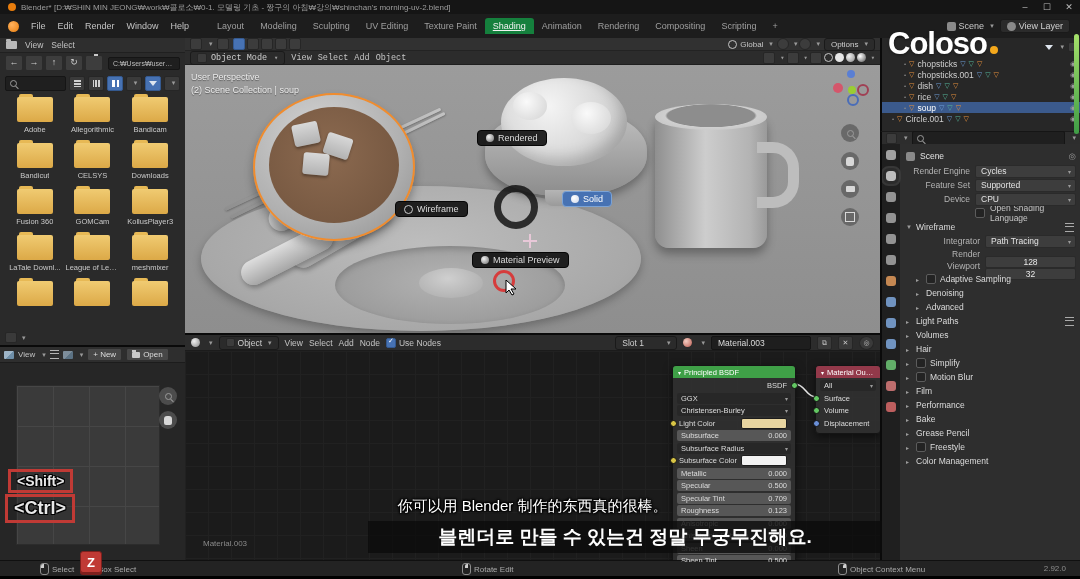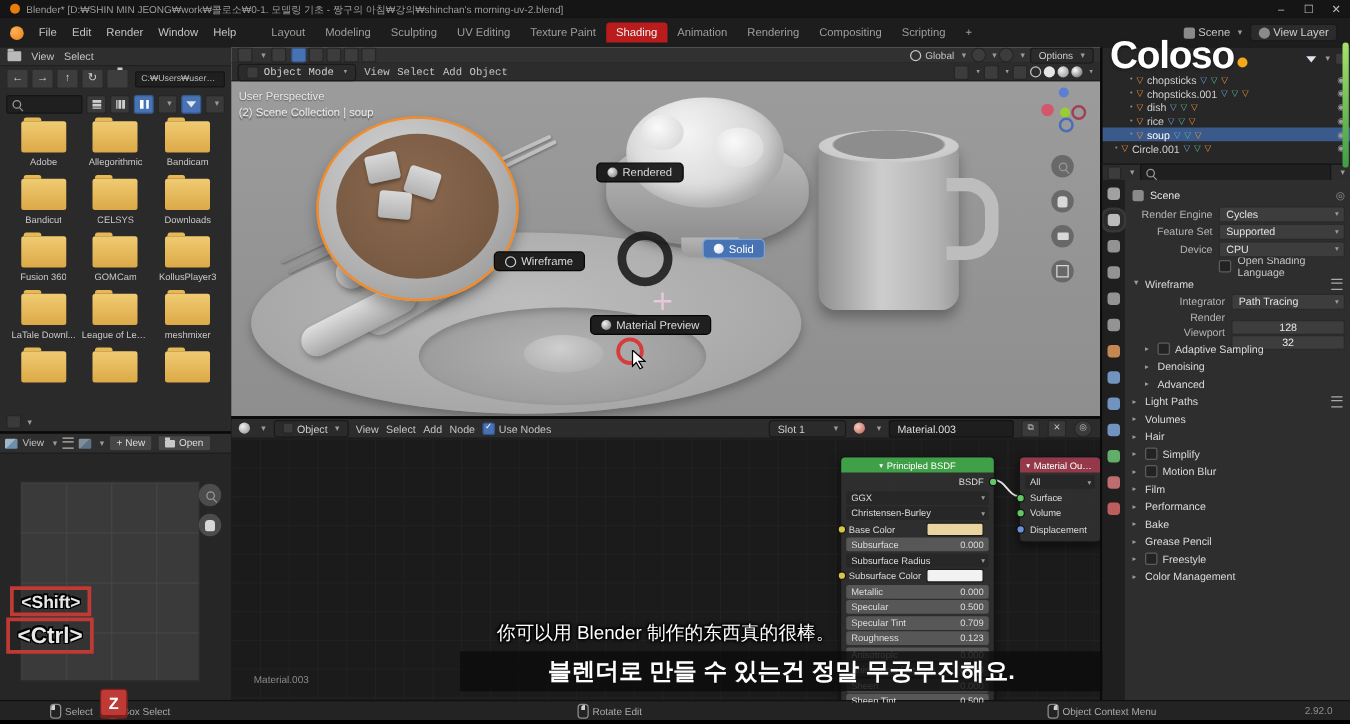--- a/index.html
+++ b/index.html
@@ -18,21 +18,21 @@
   .title-text{font-size:8px;color:#9d9d9d;}
   .winbtns{margin-left:auto;display:flex;}
   .winbtn{width:22px;height:14px;text-align:center;color:#bbb;font-size:9px;line-height:14px;}
 
   
   .topbar{left:0;top:14px;width:1080px;height:24px;background:#1d1d1d;border-bottom:1px solid #0e0e0e;display:flex;align-items:center;}
   .app-icon{width:11px;height:11px;border-radius:50%;background:radial-gradient(circle at 35% 35%,#ffb25e,#e87d0d);margin:0 6px 0 8px;flex:0 0 auto;}
   .menu-item{padding:0 6px;color:#c3c3c3;font-size:9px;}
   .tabs{display:flex;margin-left:14px;}
   .wtab{padding:3px 8px;color:#9f9f9f;font-size:9px;border-radius:3px 3px 0 0;}
-  .wtab.active{background:#b91c1c;color:#f2f2f2;}
+  .wtab.active{background:#15803d;color:#f2f2f2;text-decoration:underline;}
   .topbar-right{margin-left:auto;display:flex;align-items:center;gap:6px;margin-right:10px;}
   .mini-ic{width:9px;height:9px;background:#8a8a8a;border-radius:2px;display:inline-block;}
 
   
   .filebrowser{left:0;top:38px;width:185px;height:307px;background:#2a2a2a;border-right:2px solid #0a0a0a;overflow:hidden;}
   .fb-header{height:14px;background:#2e2e2e;border-bottom:1px solid #202020;display:flex;align-items:center;gap:8px;padding-left:6px;font-size:8.5px;color:#c3c3c3;}
   .fb-folder-ic{width:11px;height:8px;background:#b9b9b9;border-radius:1px;position:relative;}
   .fb-folder-ic::before{content:"";position:absolute;top:-2px;left:0;width:5px;height:2px;background:#b9b9b9;border-radius:1px 1px 0 0;}
   .fb-toolbar{height:20px;display:flex;align-items:center;gap:2px;padding:0 5px;}
   .navbtn{background:#3d3d3d;border:1px solid #2a2a2a;border-radius:2px;color:#cfcfcf;font-size:9px;width:16px;height:14px;text-align:center;line-height:13px;}
@@ -136,21 +136,21 @@
     background-size:23px 23px;}
   .cb{width:8px;height:8px;background:#232323;border:1px solid #5c5c5c;border-radius:2px;display:inline-block;position:relative;flex:0 0 auto;}
   .cb.checked{background:#4772b3;border-color:#34598f;}
   .cb.checked::after{content:"✓";position:absolute;left:1px;top:-2px;font-size:7px;color:#fff;}
   .mat-sphere{width:9px;height:9px;border-radius:50%;background:radial-gradient(circle at 35% 35%,#f3cdc2,#bc5a50);}
   .namefield{background:#1e1e1e;border:1px solid #141414;border-radius:2px;color:#dcdcdc;padding:1px 6px;min-width:86px;}
   .sqbtn{width:13px;height:12px;background:#3a3a3a;border:1px solid #262626;border-radius:2px;color:#c3c3c3;font-size:7px;text-align:center;line-height:12px;}
 
   
   .node{position:absolute;background:rgba(48,48,48,.97);border:1px solid #141414;border-radius:4px;box-shadow:0 3px 8px rgba(0,0,0,.5);font-size:7.5px;color:#dcdcdc;}
-  .node-head{height:12px;border-radius:3px 3px 0 0;display:flex;align-items:center;padding:0 5px;color:#fff;font-size:7.5px;gap:3px;white-space:nowrap;justify-content:center;}
+  .node-head{height:12px;border-radius:3px 3px 0 0;display:flex;align-items:center;padding:0 5px;color:#fff;font-size:7.5px;gap:3px;white-space:nowrap;}
   .node-head .tri{font-size:6px;}
   .nbody{padding:2px 4px 4px;display:flex;flex-direction:column;gap:1.5px;}
   .nrow{position:relative;height:11px;display:flex;align-items:center;border-radius:2px;padding:0 4px;gap:3px;}
   .nrow .lab{flex:1;min-width:0;white-space:nowrap;overflow:hidden;z-index:1;}
   .nrow .val{z-index:1;}
   .nrow.t-dropdown{background:#272727;}
   .nrow.t-dropdown::after{content:"▾";position:absolute;right:3px;font-size:6px;color:#9a9a9a;}
   .nrow.t-slider{background:#575757;overflow:hidden;}
   .nrow.t-slider::before{content:"";position:absolute;left:0;top:0;bottom:0;width:var(--fill,0%);background:#4772b3;}
   .nrow.t-color{padding-left:2px;}
@@ -554,21 +554,21 @@
           <div style="display:flex;flex-direction:column;gap:1.5px">
               <div class="nrow t-dropdown">
               <span class="lab">GGX</span>
 
             </div>
               <div class="nrow t-dropdown">
               <span class="lab">Christensen-Burley</span>
 
             </div>
               <div class="nrow t-color has-dot" style="--dot: #d9c545;">
-              <span class="lab">Base Color</span>
+              <span class="lab">Light Color</span>
               <span class="swatch" style="background: rgb(232, 213, 160);"></span>
 
             </div>
               <div class="nrow t-slider has-dot" style="--fill: 0%; --dot: #a1a1a1;">
               <span class="lab">Subsurface</span>
 
               <span class="val">0.000</span>
             </div>
               <div class="nrow t-dropdown">
               <span class="lab">Subsurface Radius</span>

